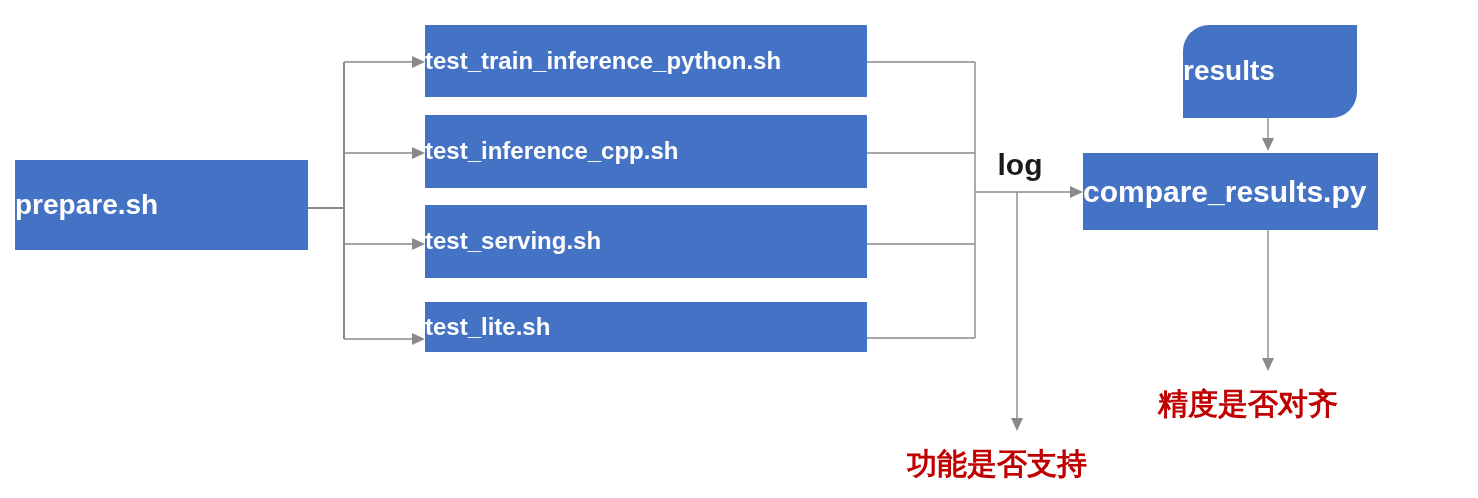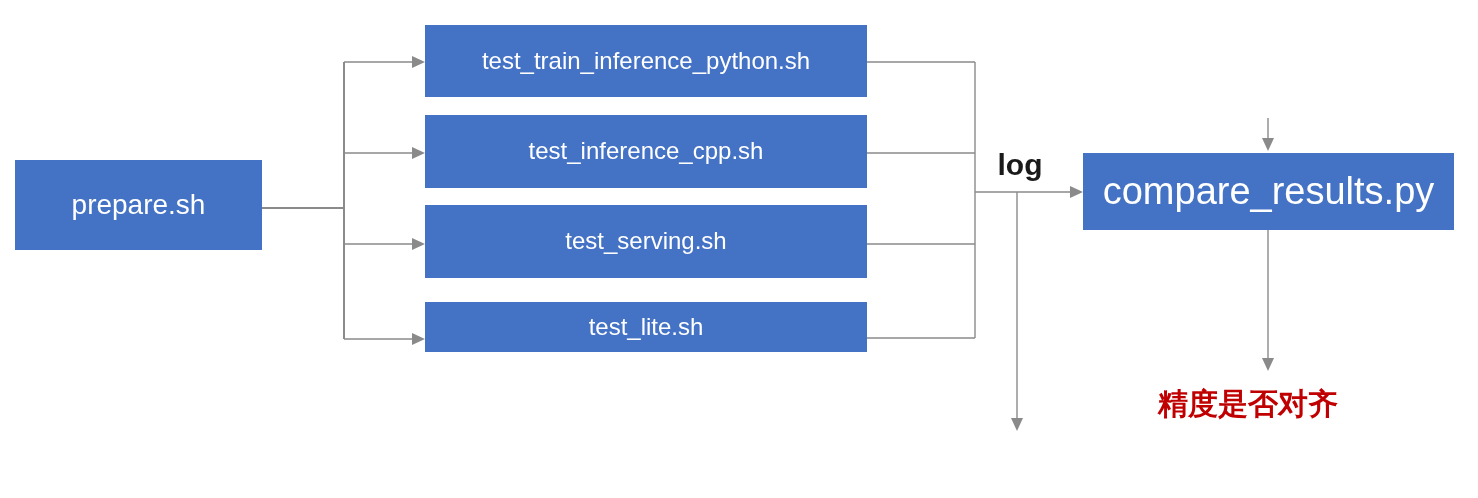--- a/index.html
+++ b/index.html
@@ -26,32 +26,32 @@
   svg.wires .thin { stroke-width: 1.4; }
   svg.wires .thick { stroke-width: 2; }
   svg.wires polygon { fill: var(--connector, #8a8a8a); stroke: none; }
 
   .node {
     position: absolute;
     background: var(--node-fill, #4472C4);
     color: var(--node-text, #ffffff);
     display: flex;
     align-items: center;
-    justify-content: center;
+    justify-content: flex-start;
     text-align: center;
-    font-weight: normal;
+    font-weight: bold;
     line-height: 1.1;
   }
-  .node-prepare   { left: 15px;   top: 160px; width: 247px; height: 90px; font-size: 28px; }
+  .node-prepare   { left: 15px;   top: 160px; width: 293px; height: 90px; font-size: 28px; }
   .node-test      { left: 425px;  width: 442px; height: 73px; font-size: 24px; }
   .node-test-1    { top: 25px;  height: 72px; }
   .node-test-2    { top: 115px; }
   .node-test-3    { top: 205px; }
   .node-test-4    { top: 302px; height: 50px; }
-  .node-compare   { left: 1083px; top: 153px; width: 371px; height: 77px; font-size: 38px; }
+  .node-compare   { left: 1083px; top: 153px; width: 295px; height: 77px; font-size: 30px; }
   .node-results   { left: 1183px; top: 25px;  width: 174px; height: 93px; font-size: 28px;
                     border-radius: 26px 0 26px 0; }
 
   .label-log {
     position: absolute;
     left: 985px; top: 148px;
     width: 70px;
     text-align: center;
     font-size: 30px;
     color: var(--log-text, #1a1a1a);
@@ -138,23 +138,27 @@
   </div>
 
   <div class="node node-test node-test-2">
     <span>test_inference_cpp.sh</span>
   </div>
 
   <div class="node node-test node-test-4">
     <span>test_lite.sh</span>
   </div>
 
+  <div class="node node-results">
+    <span>results</span>
+  </div>
 
   <div class="node node-compare">
     <span>compare_results.py</span>
   </div>
 
   <div class="label-log">log</div>
 
+  <div class="annotation annotation-feature">功能是否支持</div>
 
   <div class="annotation annotation-accuracy">精度是否对齐</div>
 
 </div>
 
 </body></html>

